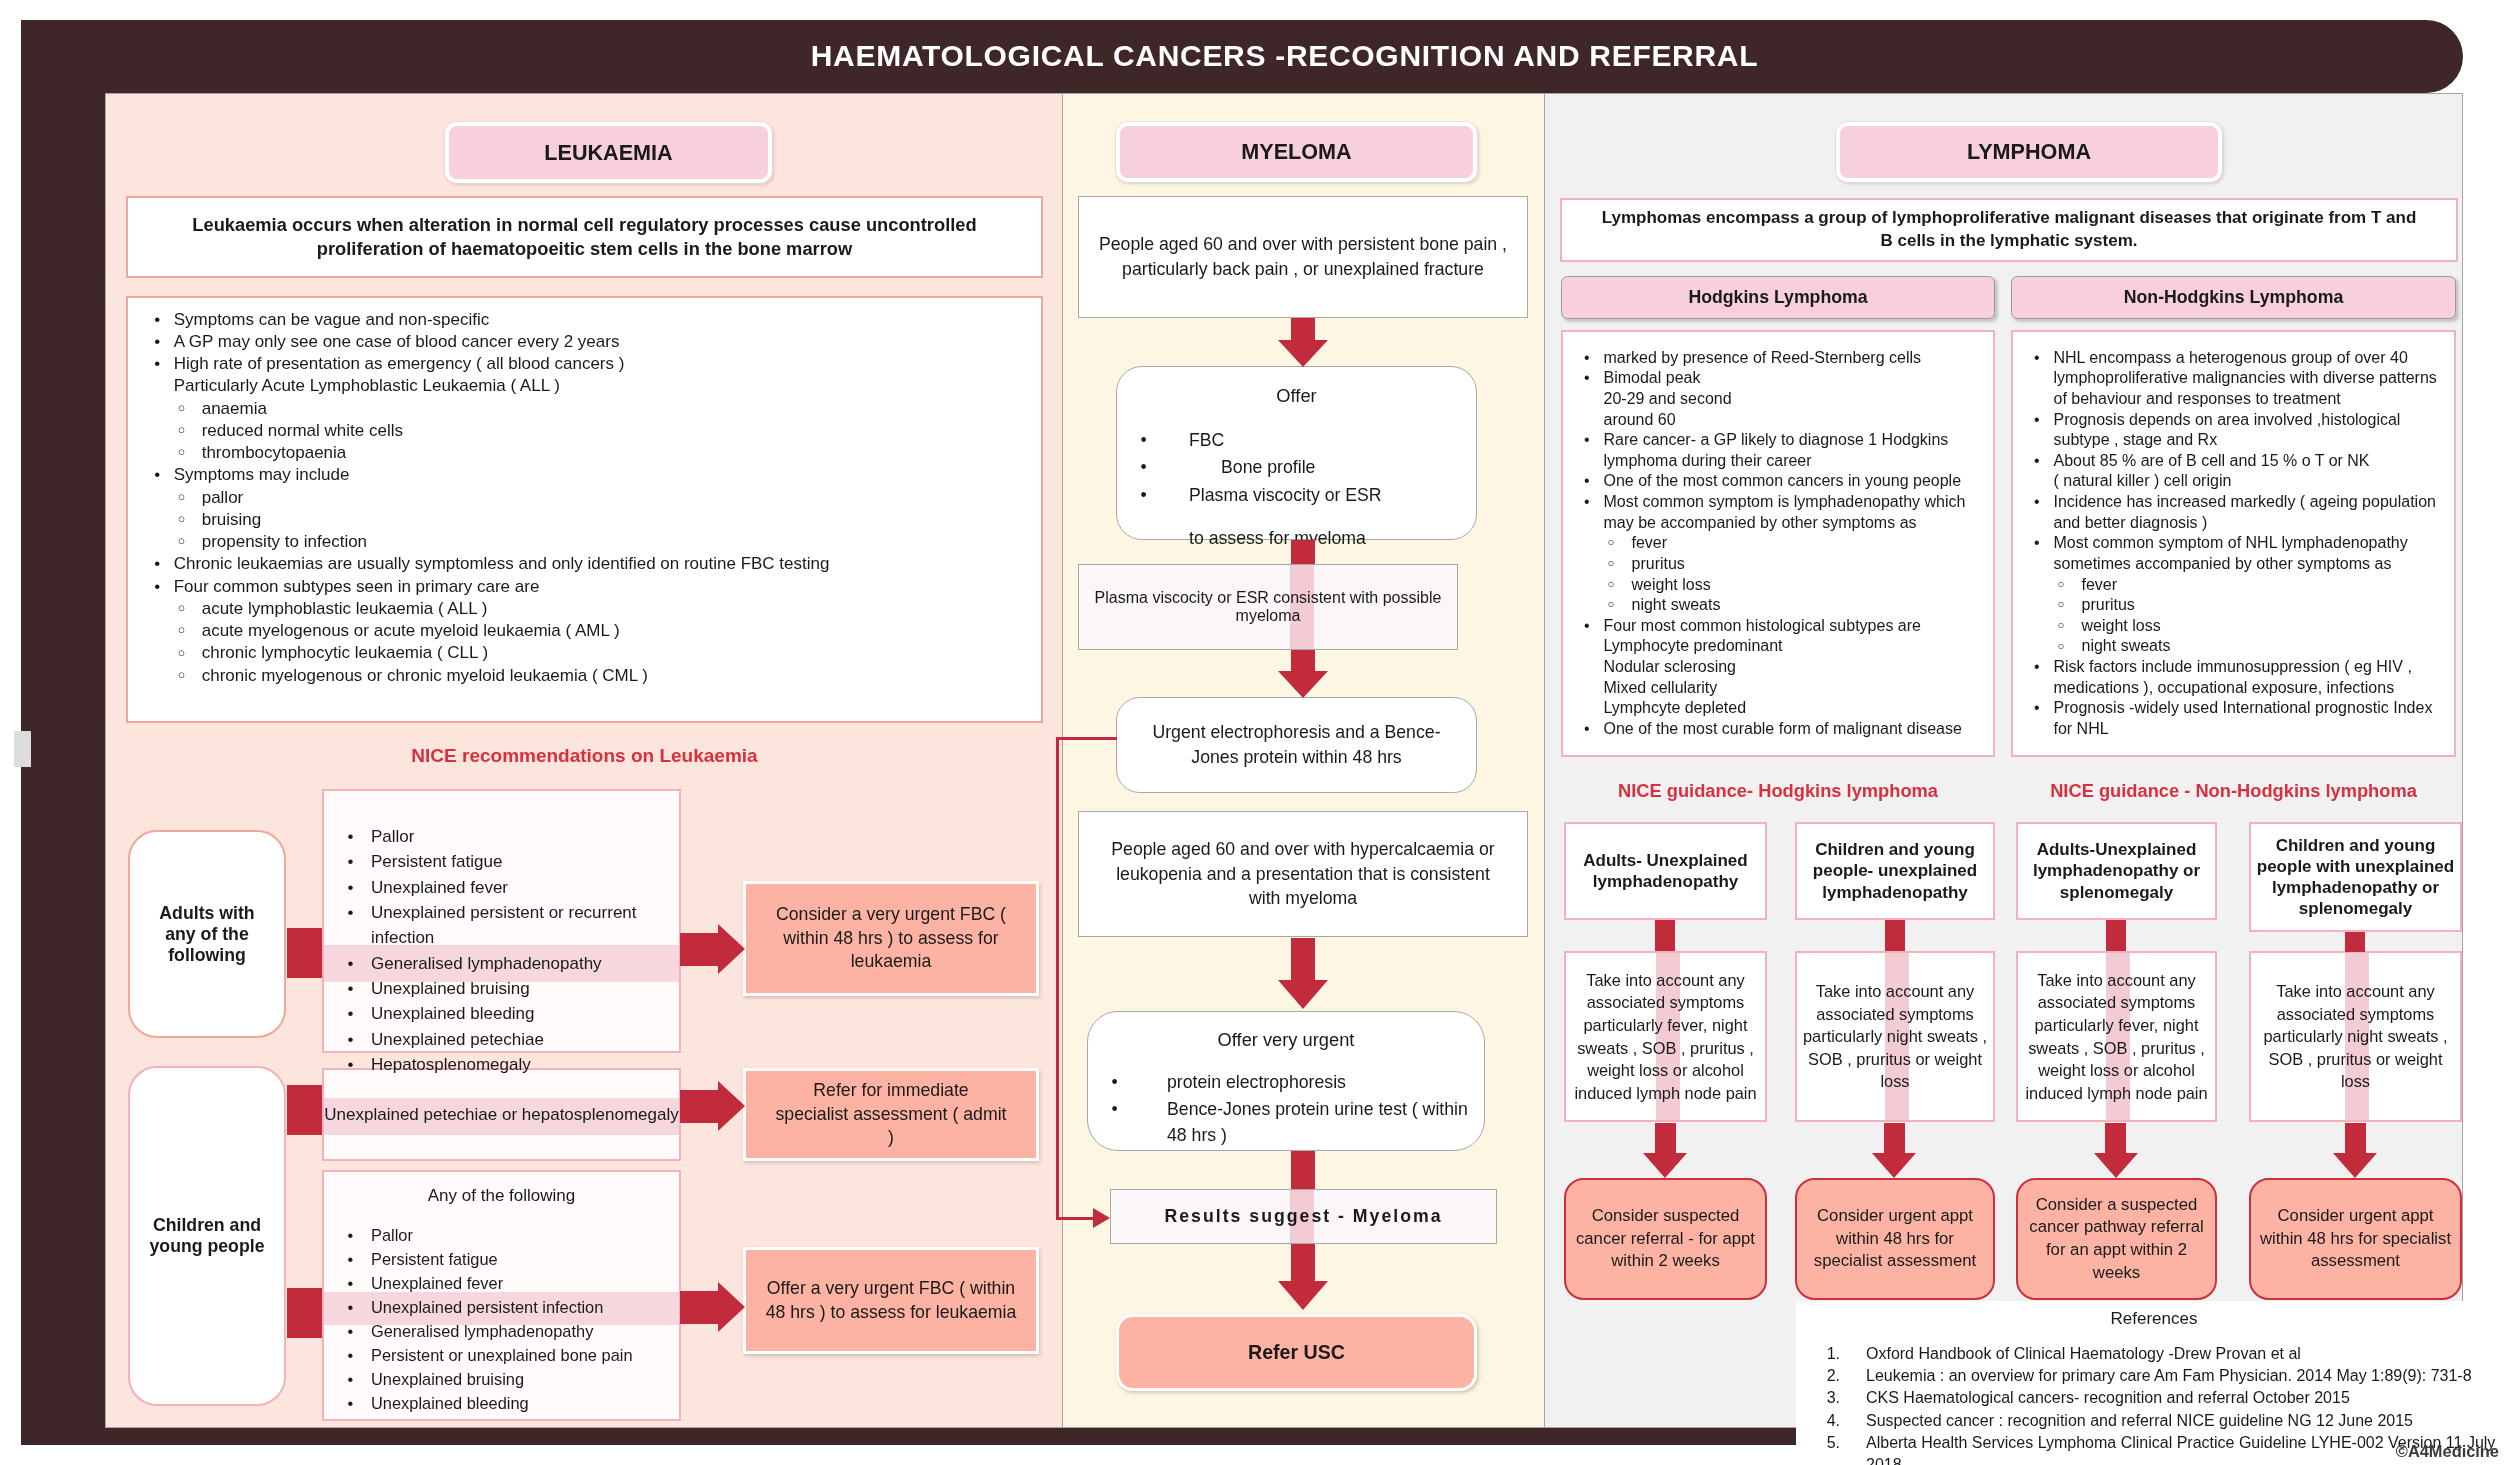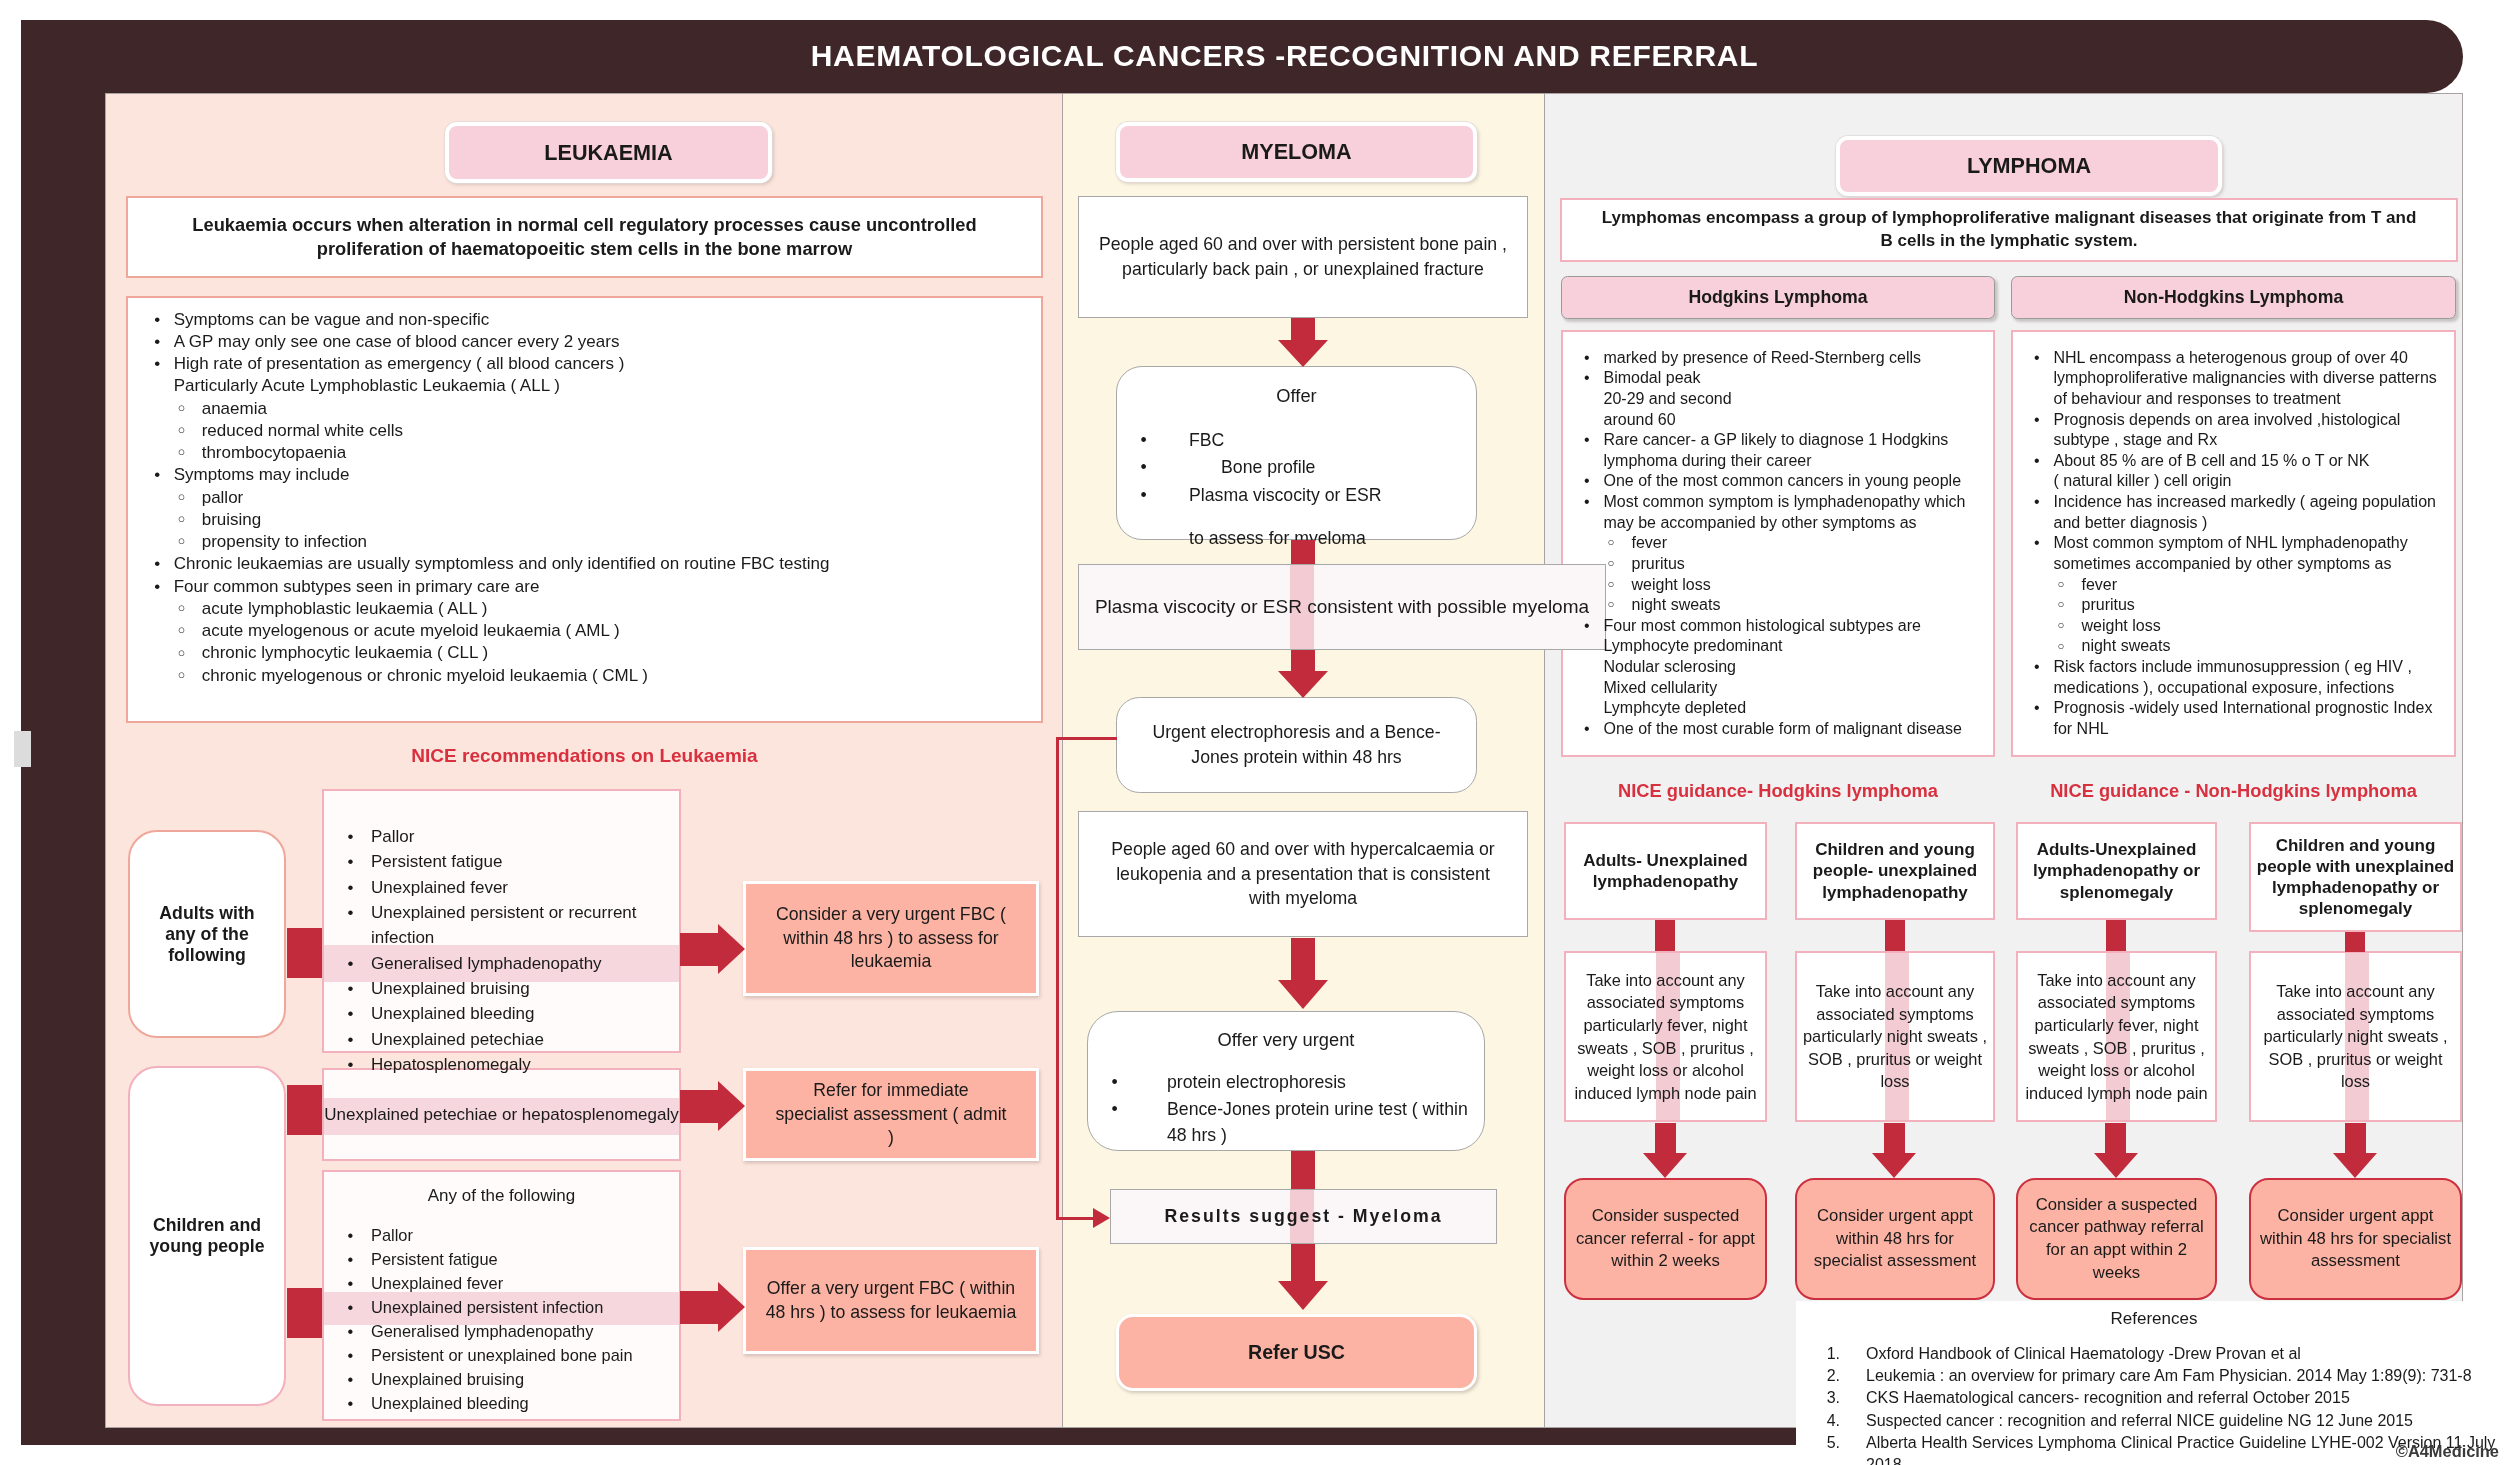--- a/index.html
+++ b/index.html
@@ -153,21 +153,21 @@
   <div class="abs shaft" style="left:1291px;top:318px;width:23.6px;height:23.6px;"></div>
   <div class="abs tri-d" style="left:1278px;top:340px;border-left:25px solid transparent;border-right:25px solid transparent;border-top:27.5px solid #c22b3c;"></div>
   <div class="abs wbox gyborder round" style="left:1116px;top:366px;width:361px;height:174px;padding-top:18.3px;font-size:17.7px;">
     <div style="text-align:center;font-size:18.3px;margin-bottom:19.6px;">Offer</div>
     <div class="sym" style="padding-left:72px;line-height:1.55;">FBC</div>
     <div class="sym" style="padding-left:104px;line-height:1.55;">Bone profile</div>
     <div class="sym" style="padding-left:72px;line-height:1.55;">Plasma viscocity or ESR</div>
     <div style="padding-left:72px;margin-top:18.3px;">to assess for myeloma</div>
   </div>
   <div class="abs shaft" style="left:1291px;top:540px;width:23.6px;height:23.6px;"></div>
-  <div class="abs gyborder z1" style="left:1078px;top:564px;width:528px;height:86px;background:#fbf7f8;display:flex;align-items:center;justify-content:center;text-align:center;font-size:19px;">
+  <div class="abs gyborder z1" style="left:1078px;top:564px;width:380px;height:86px;background:#fbf7f8;display:flex;align-items:center;justify-content:center;text-align:center;font-size:16px;">
     <div class="pale" style="position:absolute;left:211px;top:0;width:23.6px;height:100%;"></div>
     <span class="z3">Plasma viscocity or ESR consistent with possible myeloma</span>
   </div>
   <div class="abs shaft" style="left:1291px;top:650px;width:23.6px;height:22px;"></div>
   <div class="abs tri-d" style="left:1278px;top:671px;border-left:25px solid transparent;border-right:25px solid transparent;border-top:27.5px solid #c22b3c;"></div>
   <div class="abs wbox gyborder flexc" style="left:1116px;top:697px;width:361px;height:96px;border-radius:23.6px;padding:0 26px;font-size:17.7px;line-height:1.4;">
     <span>Urgent electrophoresis and a Bence-Jones protein within 48 hrs</span>
   </div>
   <div class="abs wbox gyborder flexc" style="left:1078px;top:811px;width:450px;height:126px;padding:0 22px;font-size:17.7px;line-height:1.4;">
     <span>People aged 60 and over with hypercalcaemia or leukopenia and a presentation that is consistent with myeloma</span>
@@ -188,21 +188,21 @@
   <div class="abs tri-d" style="left:1278px;top:1281px;border-left:25px solid transparent;border-right:25px solid transparent;border-top:29px solid #c22b3c;"></div>
   <div class="abs salmon flexc" style="left:1116px;top:1314px;width:361px;height:77px;border-radius:17px;font-weight:bold;font-size:19.6px;">
     <span>Refer USC</span>
   </div>
 
   <div class="abs redline" style="left:1056px;top:737px;width:2.6px;height:483px;"></div>
   <div class="abs redline" style="left:1056px;top:737px;width:61px;height:2.6px;"></div>
   <div class="abs redline" style="left:1056px;top:1217px;width:38px;height:2.6px;"></div>
   <div class="abs tri-r" style="left:1093px;top:1208px;border-top:10.5px solid transparent;border-bottom:10.5px solid transparent;border-left:17px solid #c22b3c;"></div>
 
-  <div class="abs pinkhead flexc" style="left:1836px;top:136px;width:386px;height:60px;">
+  <div class="abs pinkhead flexc" style="left:1836px;top:122px;width:386px;height:60px;">
     <span>LYMPHOMA</span>
   </div>
   <div class="abs wbox pkborder flexc" style="left:1560px;top:198px;width:898px;height:64px;padding:0 39px;font-weight:bold;font-size:17px;line-height:1.35;">
     <span>Lymphomas encompass a group of lymphoproliferative malignant diseases that originate from T and B cells in the lymphatic system.</span>
   </div>
   <div class="abs flexc" style="left:1561px;top:276px;width:434px;height:43px;background:#f8d0dc;border:1.3px solid #9a9a9a;border-radius:6.5px;box-shadow:2.6px 2.6px 2.6px #c9c5c5;font-weight:bold;font-size:17.7px;">
     <span>Hodgkins Lymphoma</span>
   </div>
   <div class="abs flexc" style="left:2011px;top:276px;width:445px;height:43px;background:#f8d0dc;border:1.3px solid #9a9a9a;border-radius:6.5px;box-shadow:2.6px 2.6px 2.6px #c9c5c5;font-weight:bold;font-size:17.7px;">
     <span>Non-Hodgkins Lymphoma</span>

